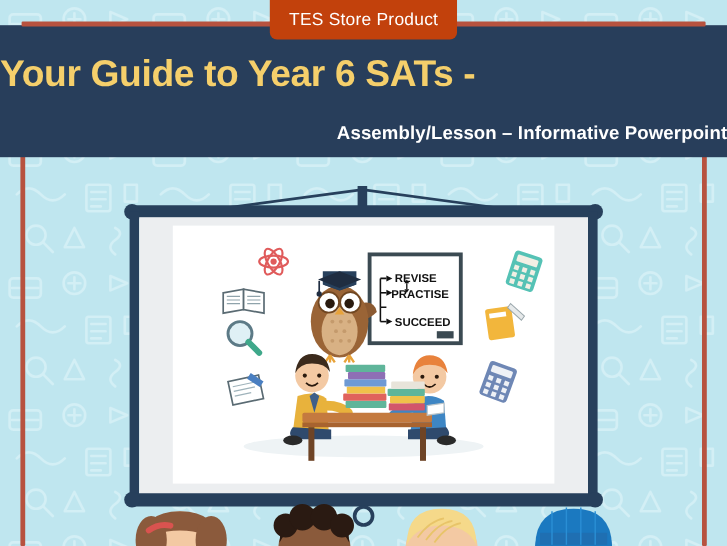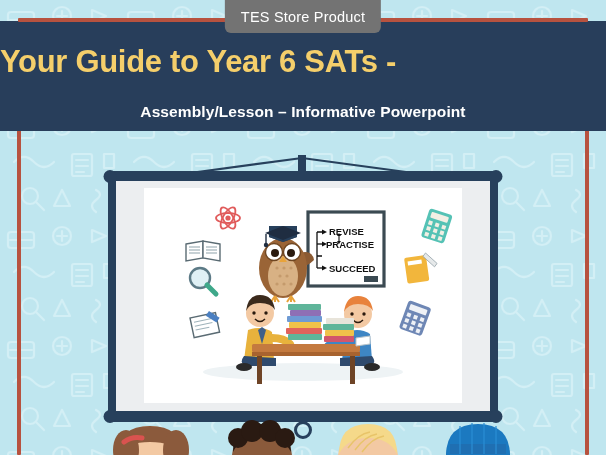--- a/index.html
+++ b/index.html
@@ -23,35 +23,35 @@
     position:absolute; left:0; top:21px; width:606px; height:110px;
     background:#283e5b; z-index:3;
   }
   #header-rule-top{
     position:absolute; left:18px; top:18px; width:570px; height:4px;
     background:#b7523f; z-index:4; border-radius:1px;
   }
   #badge{
     position:absolute; left:50%; transform:translateX(-50%);
     top:0px; height:33px; padding:12px 16px;
-    background:#737373; color:#ffffff;
+    background:#c2410c; color:#ffffff;
     border-radius:0 0 6px 6px;
     display:flex; align-items:center; justify-content:center;
     font-size:14.5px; letter-spacing:.2px; z-index:5;
     white-space:nowrap;
   }
   #title{
     position:absolute; left:0; right:0; top:44px;
     text-align:left; color:#f5cf6b;
     font-size:31px; font-weight:bold; letter-spacing:-.3px;
     z-index:4; white-space:nowrap;
   }
   #subtitle{
     position:absolute; left:0; right:0; top:103px;
-    text-align:center; color:#ffffff;
+    text-align:right; color:#ffffff;
     font-size:15.5px; font-weight:bold; letter-spacing:.1px;
     z-index:4; white-space:nowrap;
   }
 
   
   .rail{
     position:absolute; top:128px; width:4px; height:327px;
     background:#b7523f; z-index:2; border-radius:1px;
   }
   #rail-left { left:17px; }

